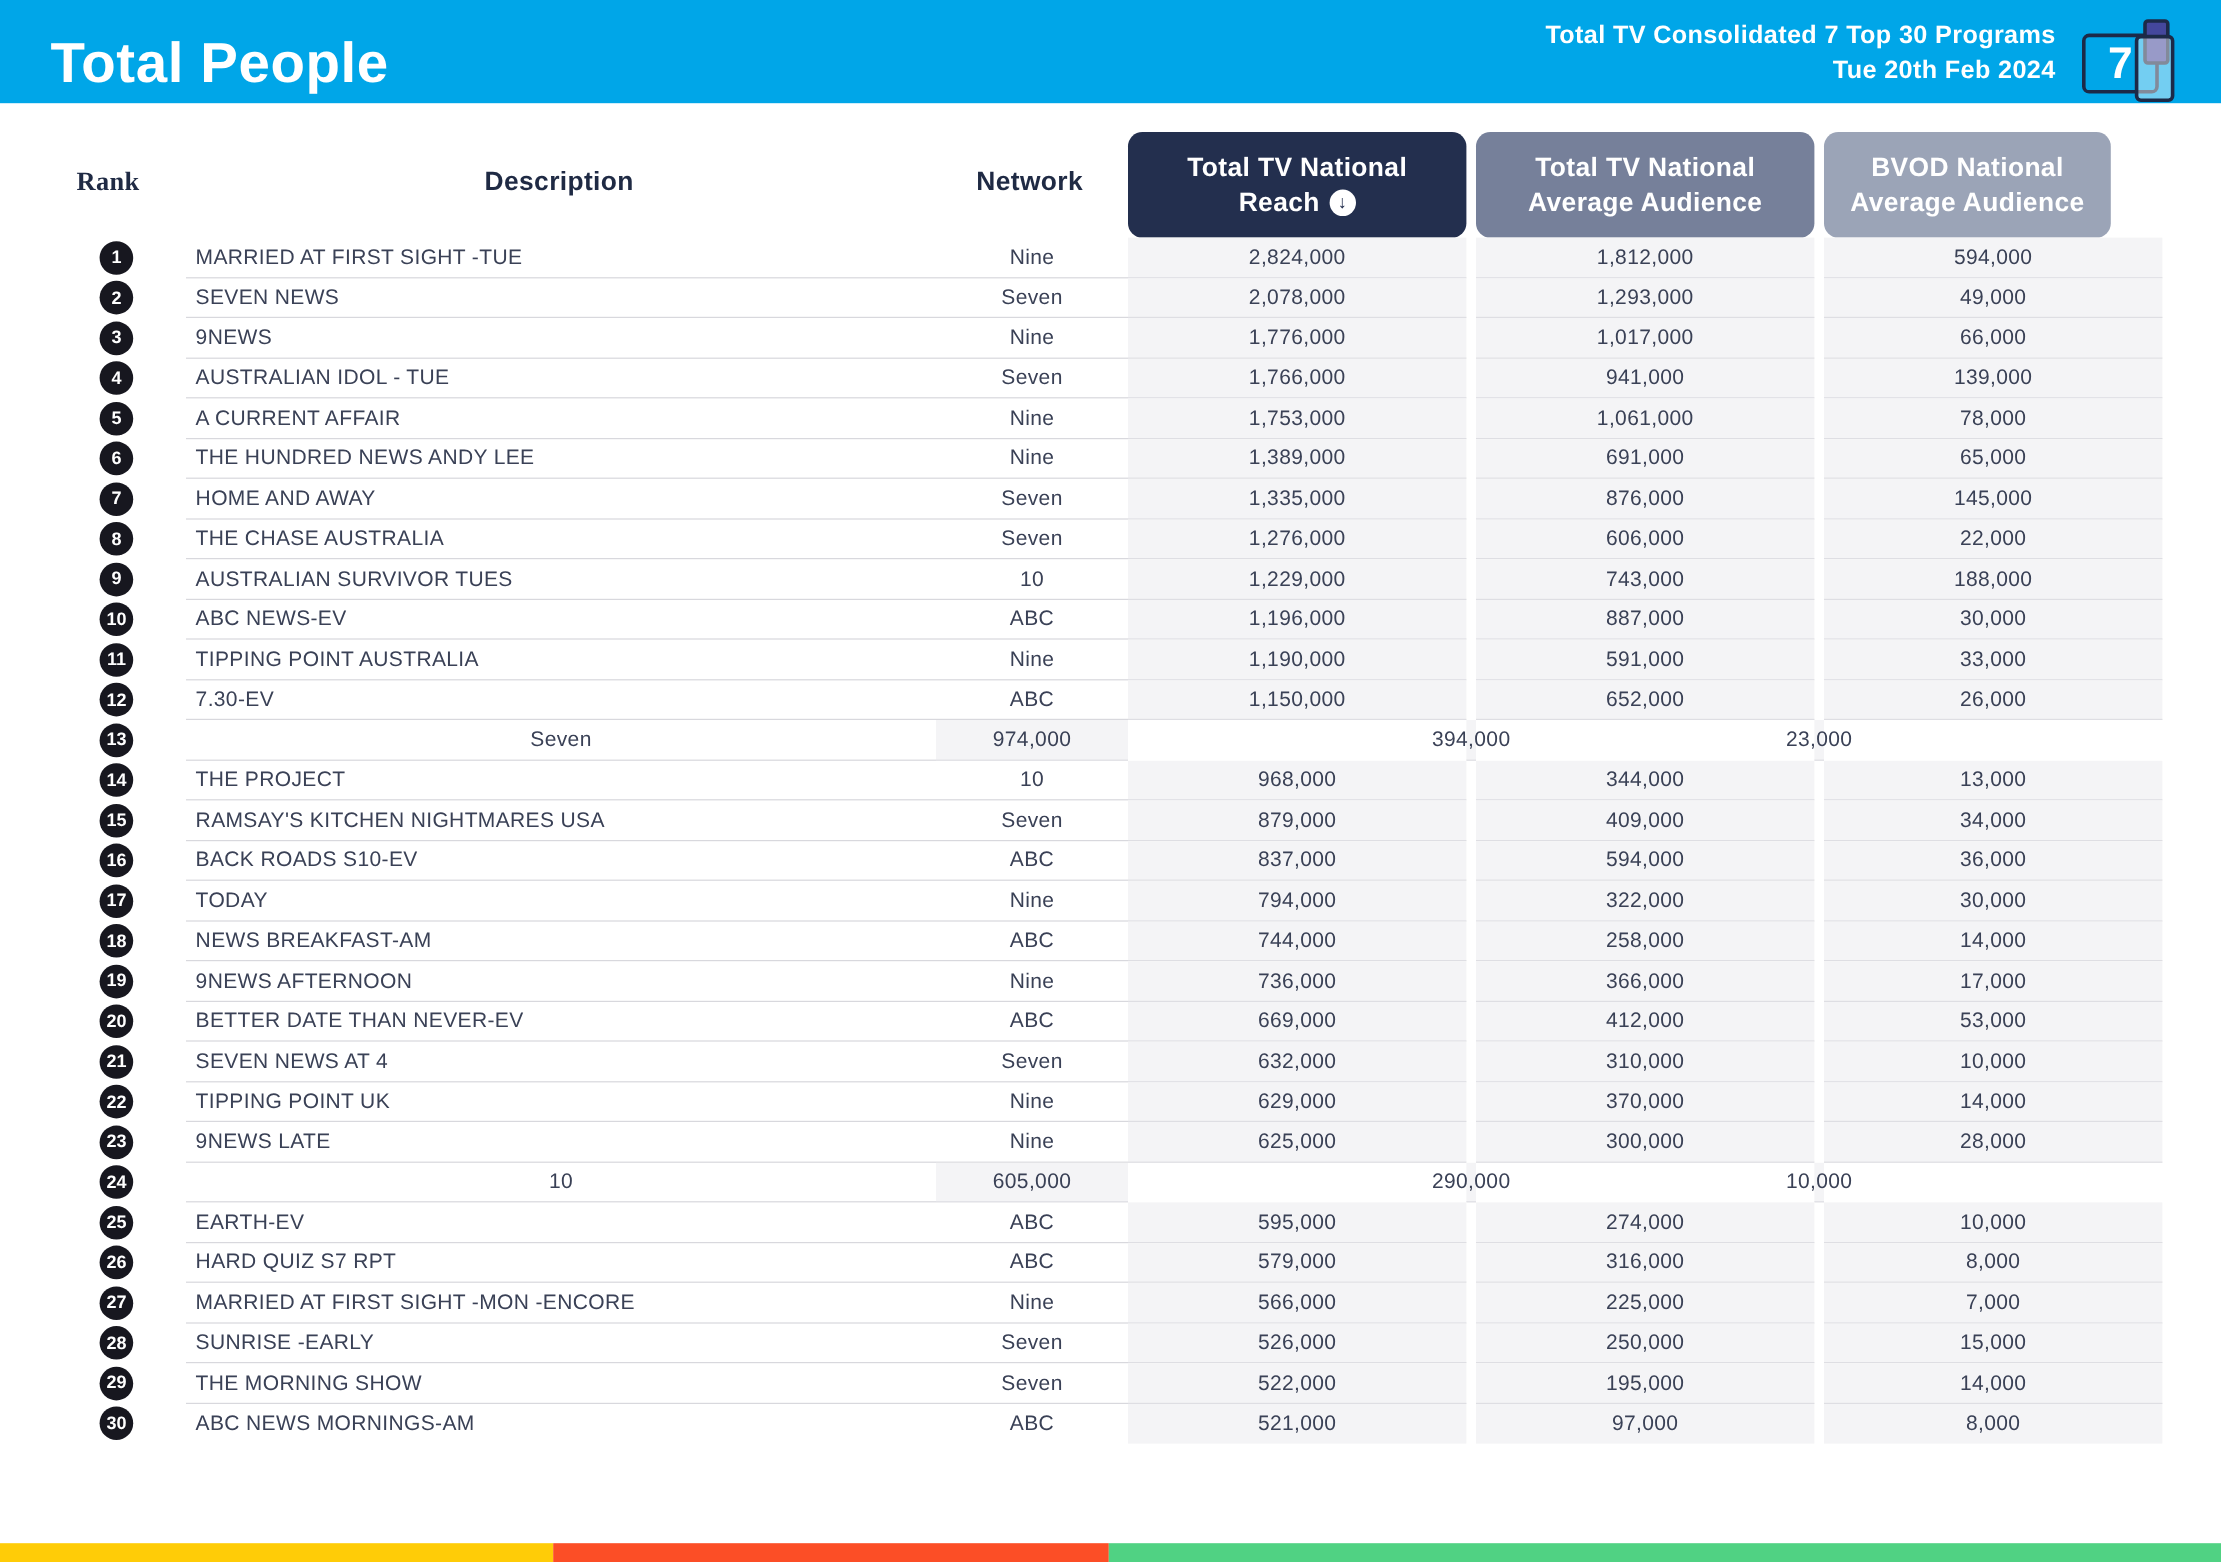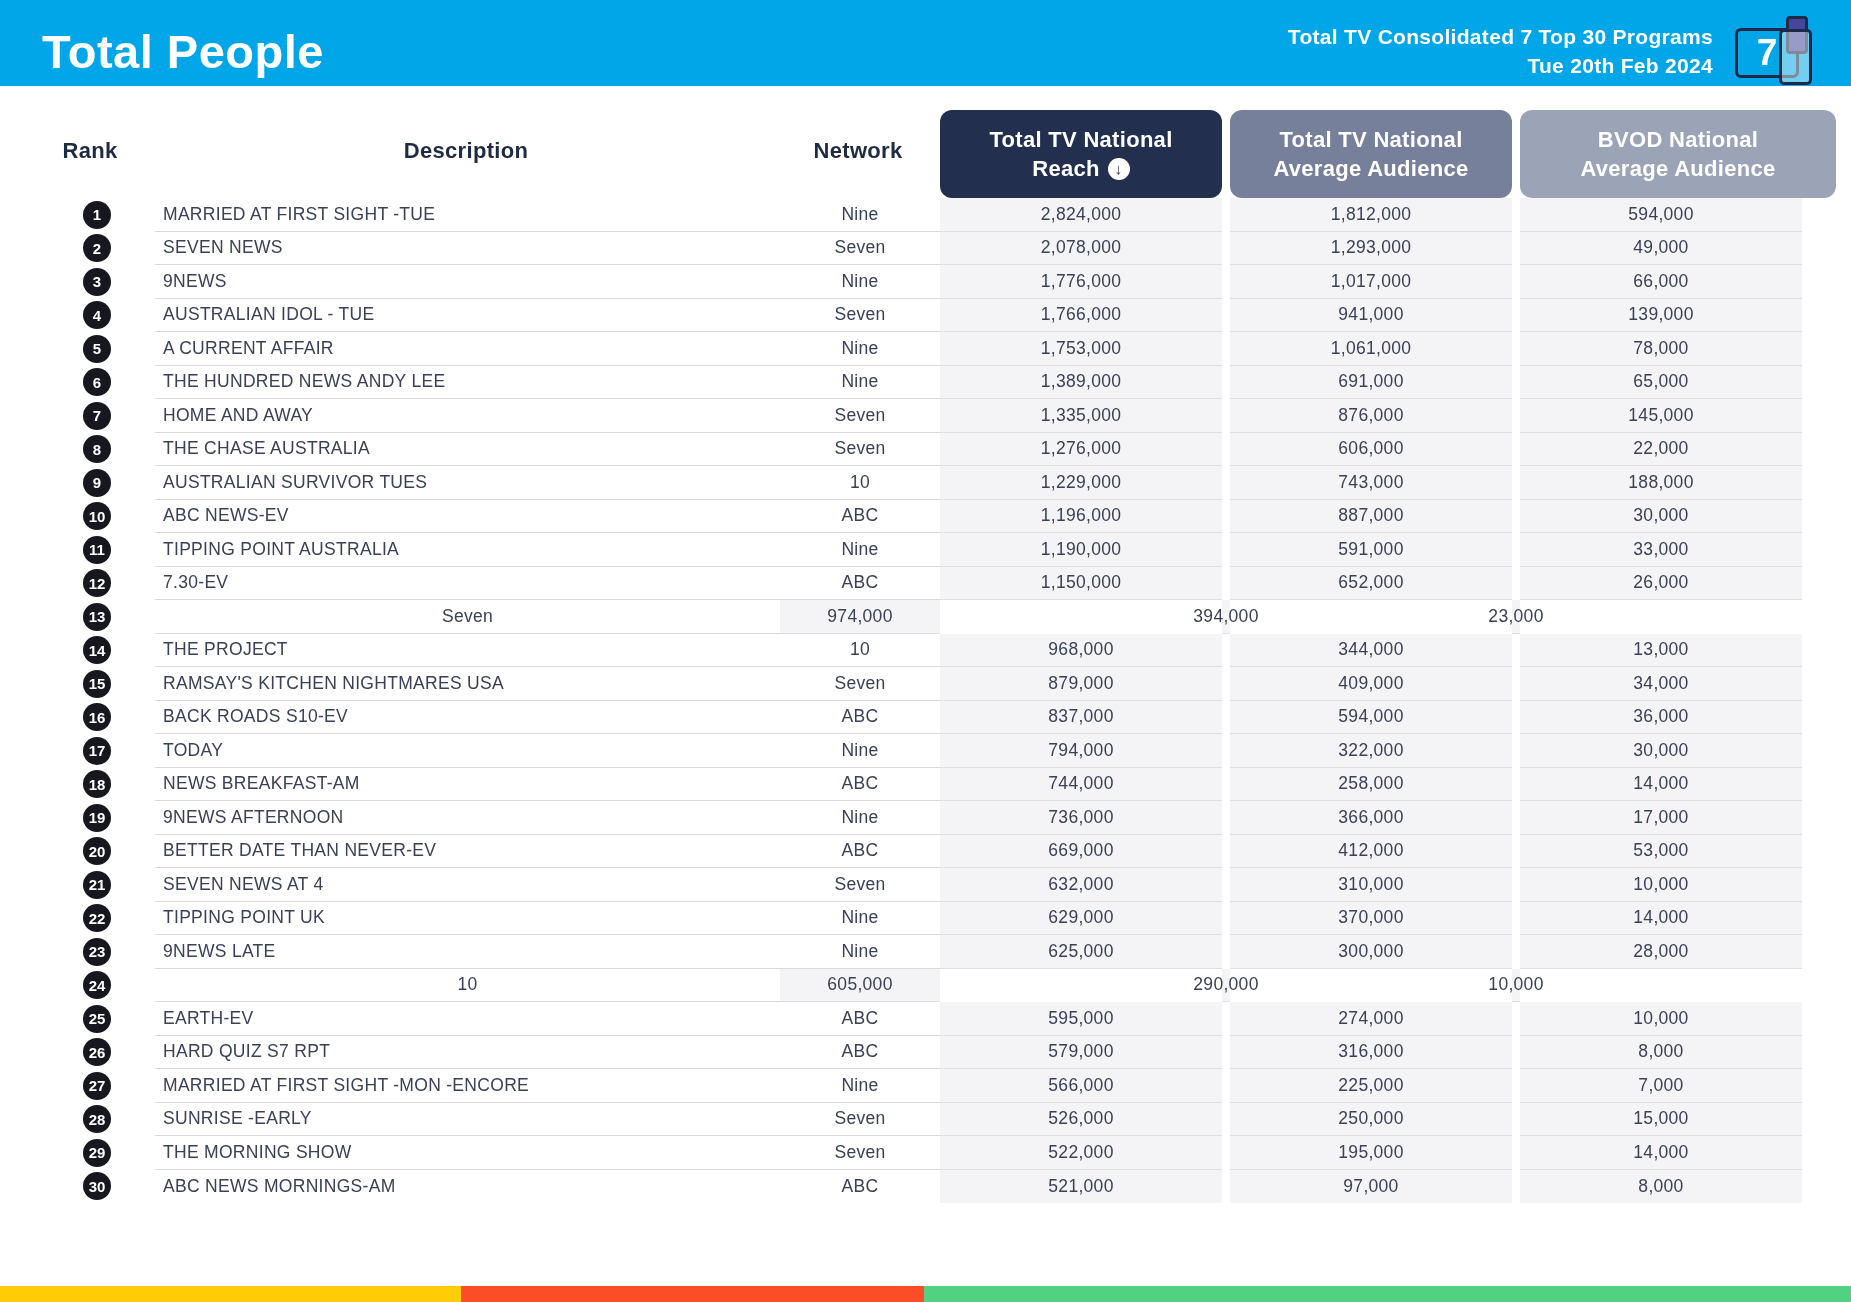--- a/index.html
+++ b/index.html
@@ -4,43 +4,43 @@
 <style>
   html,body{margin:0;padding:0;background:#fff;}
   .page{position:relative;width:1851px;height:1302px;background:#ffffff;
         font-family:"Liberation Sans",sans-serif;overflow:hidden;}
 
   
   .topbar{position:absolute;top:0;left:0;width:100%;height:86px;background:#00A6E8;
           display:flex;align-items:center;justify-content:space-between;box-sizing:border-box;
           padding:16px 22px 0 42px;}
   .title{font-size:47px;font-weight:bold;color:#fff;letter-spacing:.5px;}
-  .top-right{display:flex;align-items:center;gap:20px;}
+  .top-right{display:flex;align-items:flex-start;gap:20px;}
   .subtitle{text-align:right;color:#fff;font-weight:bold;font-size:21px;line-height:29px;letter-spacing:.3px;}
   .logo{position:relative;width:96px;height:72px;flex:0 0 auto;}
   .logo .tv{position:absolute;left:2px;top:13px;width:58px;height:44px;border:3px solid #1C2A48;
             border-radius:6px;display:flex;align-items:center;justify-content:center;
             color:#fff;font-size:37px;font-weight:bold;z-index:1;}
   .logo .phone-sm{position:absolute;left:53px;top:1px;width:16px;height:32px;border:3px solid #1C2A48;
             border-radius:4px;background:#44479C;z-index:2;}
   .logo .phone{position:absolute;left:46px;top:14px;width:27px;height:50px;border:3px solid #1C2A48;
             border-radius:5px;background:rgba(255,255,255,.45);z-index:3;}
 
   
   .col-label{position:absolute;font-size:22px;font-weight:bold;color:#1F2A44;text-align:center;letter-spacing:.3px;}
-  .lbl-rank{left:38px;top:138px;width:104px;}
+  .lbl-rank{left:38px;top:138px;width:104px;font-family:Liberation Serif, serif;}
   .lbl-desc{left:316px;top:138px;width:300px;}
   .lbl-net{left:758px;top:138px;width:200px;}
 
   .pill{position:absolute;top:110px;height:88px;border-radius:12px;color:#fff;
         display:flex;flex-direction:column;align-items:center;justify-content:center;
         font-size:22px;font-weight:bold;line-height:29px;text-align:center;letter-spacing:.3px;}
   .pill-reach{left:940px;width:282px;background:#232F4E;}
   .pill-avg{left:1230px;width:282px;background:#76809A;}
-  .pill-bvod{left:1520px;width:316px;background:#9BA4B7;}
+  .pill-bvod{left:1520px;width:239px;background:#9BA4B7;}
   .pill .l2{display:flex;align-items:center;gap:8px;}
   .sort-circle{display:inline-flex;align-items:center;justify-content:center;width:22px;height:22px;
         border-radius:50%;background:#fff;color:#232F4E;font-size:15px;font-weight:bold;}
 
   
   .tbody{position:absolute;top:198px;left:0;width:1851px;}
   .row{display:grid;grid-template-columns:155px 625px 160px 282px 8px 282px 8px 282px;
        height:33.5px;align-items:stretch;}
   .cell{display:flex;align-items:center;font-size:17.5px;color:#3A4156;letter-spacing:.3px;}
   .rank-cell{justify-content:flex-start;}

